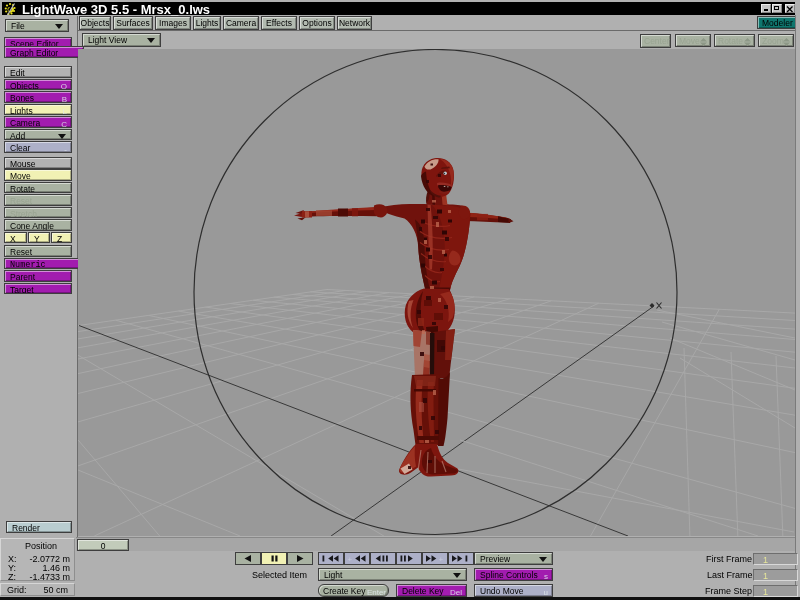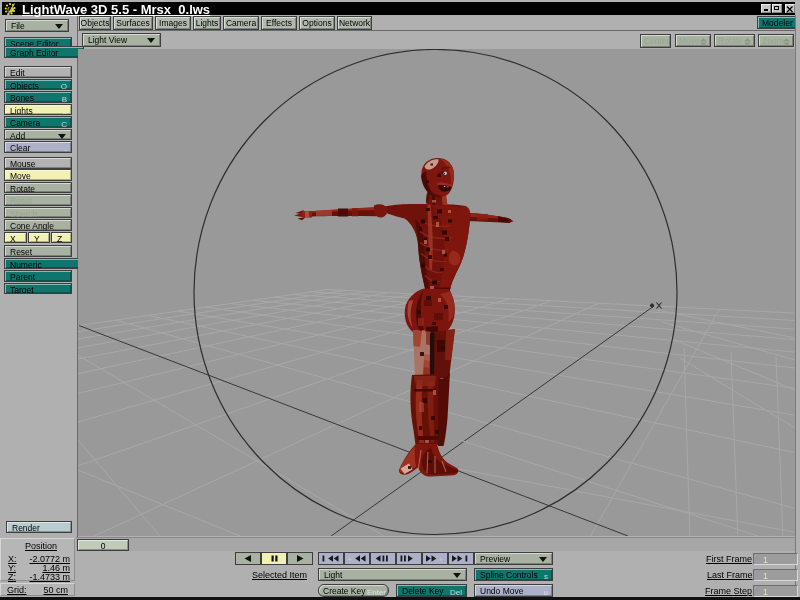--- a/index.html
+++ b/index.html
@@ -1,27 +1,27 @@
 <!DOCTYPE html>
 <html><head><meta charset="utf-8"><style>
 html,body{margin:0;padding:0;}
 body{width:800px;height:600px;position:relative;background:#b0b0b0;font-family:"Liberation Sans",sans-serif;overflow:hidden;}
 .b{position:absolute;border:1px solid #3e3e3e;font-size:8.5px;line-height:9px;color:#000;padding:2px 0 0 5px;box-sizing:border-box;box-shadow:inset 1px 1px 0 rgba(255,255,255,.5),inset -1px -1px 0 rgba(0,0,0,.28);white-space:nowrap;overflow:hidden;}
 .sage{background:#a9b2a2;}
 .tab{background:#b2bab0;text-align:center;padding-left:0;font-size:8.5px;}
-.blue{background:#0f766e;}
+.blue{background:#a21caf;}
 .yel{background:#f1f1b4;}
 .lav{background:#adb0c8;}
 .gray{background:#b2b2b2;}
 .cyan{background:#b9cdd0;}
 .dis{background:#a9b2a2;color:#99a492;}
 .mod{background:#0f766e;}
 .ghost{position:absolute;right:4px;top:2.5px;color:rgba(225,233,235,0.85);font-size:8px;}
 .arr{position:absolute;right:5px;top:4px;width:0;height:0;border-left:4.5px solid transparent;border-right:4.5px solid transparent;border-top:5.5px solid #101010;}
-.lbl{position:absolute;font-size:9px;line-height:9px;color:#000;white-space:nowrap;text-decoration:underline;}
+.lbl{position:absolute;font-size:9px;line-height:9px;color:#000;white-space:nowrap;}
 .fld{position:absolute;background:#9c9c9c;border:1px solid #6e6e6e;border-right-color:#d8d8d8;border-bottom-color:#d8d8d8;box-sizing:border-box;color:#e6e69a;font-size:9px;line-height:9px;padding-top:2px;padding-left:9px;}
 </style></head><body>
 <div style="position:absolute;left:2px;top:2px;width:793px;height:13px;background:#000;"></div>
 <svg style="position:absolute;left:4px;top:2px;" width="12" height="13">
 <g fill="#e8e020">
 <circle cx="3" cy="3.5" r="1.1"></circle>
       <circle cx="1.8" cy="6.5" r="1.1"></circle>
       <circle cx="2.2" cy="9.5" r="1.1"></circle>
 <circle cx="6" cy="2" r="1.1"></circle>
       <circle cx="9" cy="3" r="1.1"></circle>
@@ -66,21 +66,21 @@
 <div class="b blue" style="left:4px;top:116px;width:68px;height:11.5px;">Camera<span class="ghost">C</span></div>
 <div class="b sage" style="left:4px;top:128.5px;width:68px;height:11.5px;">Add<span class="arr"></span></div>
 <div class="b lav" style="left:4px;top:141px;width:68px;height:11.5px;">Clear<span class="ghost">-</span></div>
 <div class="b gray" style="left:4px;top:157px;width:68px;height:11.5px;">Mouse</div>
 <div class="b yel" style="left:4px;top:169px;width:68px;height:11.5px;">Move</div>
 <div class="b sage" style="left:4px;top:181.5px;width:68px;height:11.5px;">Rotate</div>
 <div class="b dis" style="left:4px;top:194px;width:68px;height:11.5px;">Reset</div>
 <div class="b dis" style="left:4px;top:206.5px;width:68px;height:11.5px;">Stretch</div>
 <div class="b sage" style="left:4px;top:219px;width:68px;height:11.5px;">Cone Angle</div>
 <div class="b sage" style="left:4px;top:245px;width:68px;height:11.5px;">Reset</div>
-<div class="b blue" style="left:4px;top:257.5px;width:88px;height:11.5px;">Numeric<span class="ghost">n</span></div>
+<div class="b blue" style="left:4px;top:257.5px;width:88px;height:11.5px;font-family:Liberation Mono, monospace;">Numeric<span class="ghost">n</span></div>
 <div class="b blue" style="left:4px;top:270px;width:68px;height:11.5px;">Parent</div>
 <div class="b blue" style="left:4px;top:282.5px;width:68px;height:11.5px;">Target</div>
 <div class="b yel" style="left:4px;top:231.5px;width:23px;height:11.5px;">X</div>
 <div class="b yel" style="left:28px;top:231.5px;width:22px;height:11.5px;">Y</div>
 <div class="b yel" style="left:51px;top:231.5px;width:21px;height:11.5px;">Z</div>
 <div class="b cyan" style="left:6px;top:521px;width:66px;height:12px;">Render</div>
 <div style="position:absolute;left:0px;top:538px;width:75px;height:43px;background:#b6b6b6;border:1px solid #8e8e8e;border-top-color:#d6d6d6;border-left-color:#d6d6d6;box-sizing:border-box;">
 <div class="lbl" style="left:24px;top:3px;">Position</div>
 <div class="lbl" style="left:7px;top:16px;">X:</div>
     <div class="lbl" style="right:4px;top:16px;">-2.0772 m</div>

